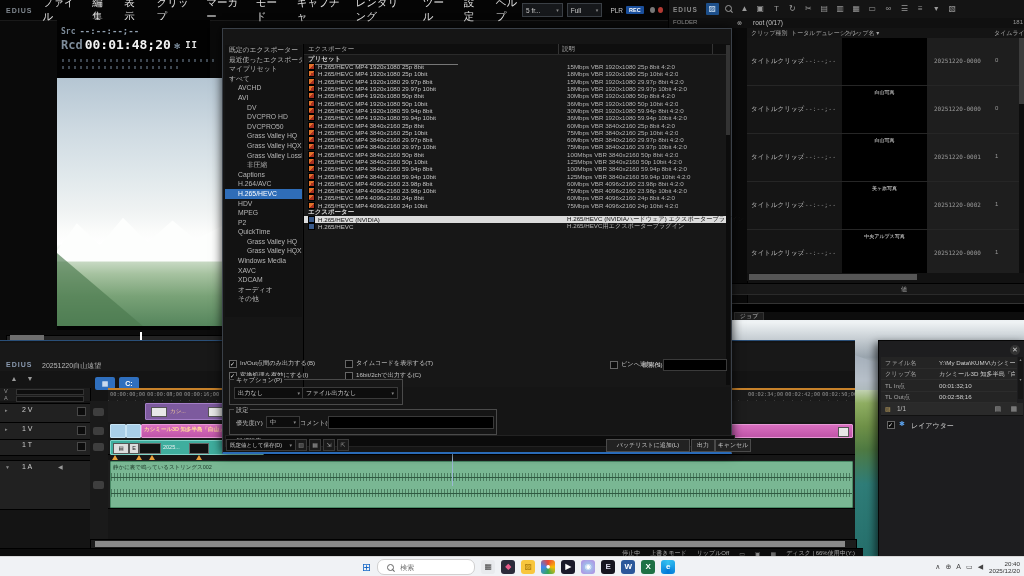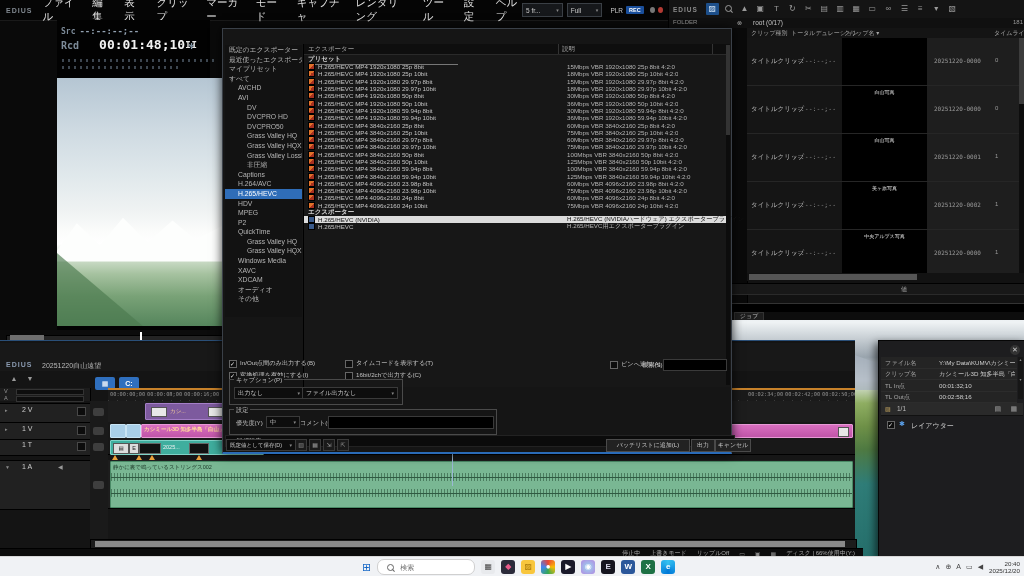--- a/index.html
+++ b/index.html
@@ -29,21 +29,21 @@
   #plr-label{font-size:6.5px;color:#c8c8c8;margin-left:8px;}
   #rec-badge{margin-left:3px;background:#1a4f9c;color:#fff;font-size:5.5px;font-weight:bold;
     padding:1px 3px;border-radius:1px;}
   .windot{width:6px;height:6px;border-radius:50%;display:inline-block;}
 
   
   #preview{left:57px;top:20px;width:153px;height:310px;background:#020202;border-bottom:2px solid #6d28d9;}
   #preview .srcrow{position:absolute;left:4px;top:6px;color:#93a2b2;font-size:9px;font-weight:bold;}
   #preview .srcrow .lbl{font-size:8px;margin-right:4px;color:#7d8b99;}
   #preview .rcdrow{position:absolute;left:4px;top:17px;color:#f2f2f2;font-size:13px;font-weight:bold;}
-  #preview .rcdrow .lbl{font-size:10px;margin-right:20px;color:#7d8b99;text-align:center;}
+  #preview .rcdrow .lbl{font-size:12px;margin-right:2px;color:#7d8b99;text-align:center;}
   #preview .rcdrow .snow{font-size:8px;color:#9ab0c4;margin-left:3px;}
   #preview .pause{position:absolute;right:12px;top:20px;color:#e5e5e5;font-size:9px;font-weight:bold;letter-spacing:1px;}
   .meter{position:absolute;left:5px;height:3px;width:152px;opacity:.65;
     background:repeating-linear-gradient(90deg,#5d6b7a 0 2px,transparent 2px 6px);}
   #preview .video{position:absolute;left:0;top:58px;width:165px;height:248px;
     background:linear-gradient(180deg,#b5c6d3 0%,#cdd9e1 20%,#e1e9ec 40%,#f0f3f3 54%,#fbfcfb 62%,#ffffff 67%,#dde8da 71%,#a6c2a0 79%,#79a277 88%,#55855c 100%);}
   #preview .video .snowridge{position:absolute;left:0;top:52%;width:100%;height:22%;background:#fdfefd;
     clip-path:polygon(0 80%,12% 30%,26% 70%,40% 20%,55% 65%,70% 25%,84% 60%,100% 35%,100% 100%,0 100%);}
   #preview .video .slope{position:absolute;left:0;bottom:0;width:100%;height:42%;background:#4b7a4f;opacity:.65;
     clip-path:polygon(0 100%,0 30%,52% 100%);}
@@ -283,21 +283,21 @@
     <span id="rec-badge">REC</span>
     <span class="windot" style="background:#777;margin-left:6px"></span>
     <span class="windot" style="background:#b33a33;margin:0 5px 0 3px"></span>
   </div>
 
   <div id="preview" class="abs">
     <div class="srcrow">
       <span class="lbl tc">Src</span><span class="tc">--:--:--;--</span>
     </div>
     <div class="rcdrow">
-      <span class="lbl tc">Rcd</span><span class="tc">00:01:48;10</span><span class="snow">✻</span>
+      <span class="lbl tc">Rcd</span><span class="tc">00:01:48;20</span><span class="snow">✻</span>
     </div>
     <span class="pause tc">II</span>
     <div class="meter" style="top:39px"></div>
     <div class="meter" style="top:46px;width:120px"></div>
     <div class="video">
       <div class="snowridge"></div>
       <div class="slope"></div>
     </div>
   </div>
 

